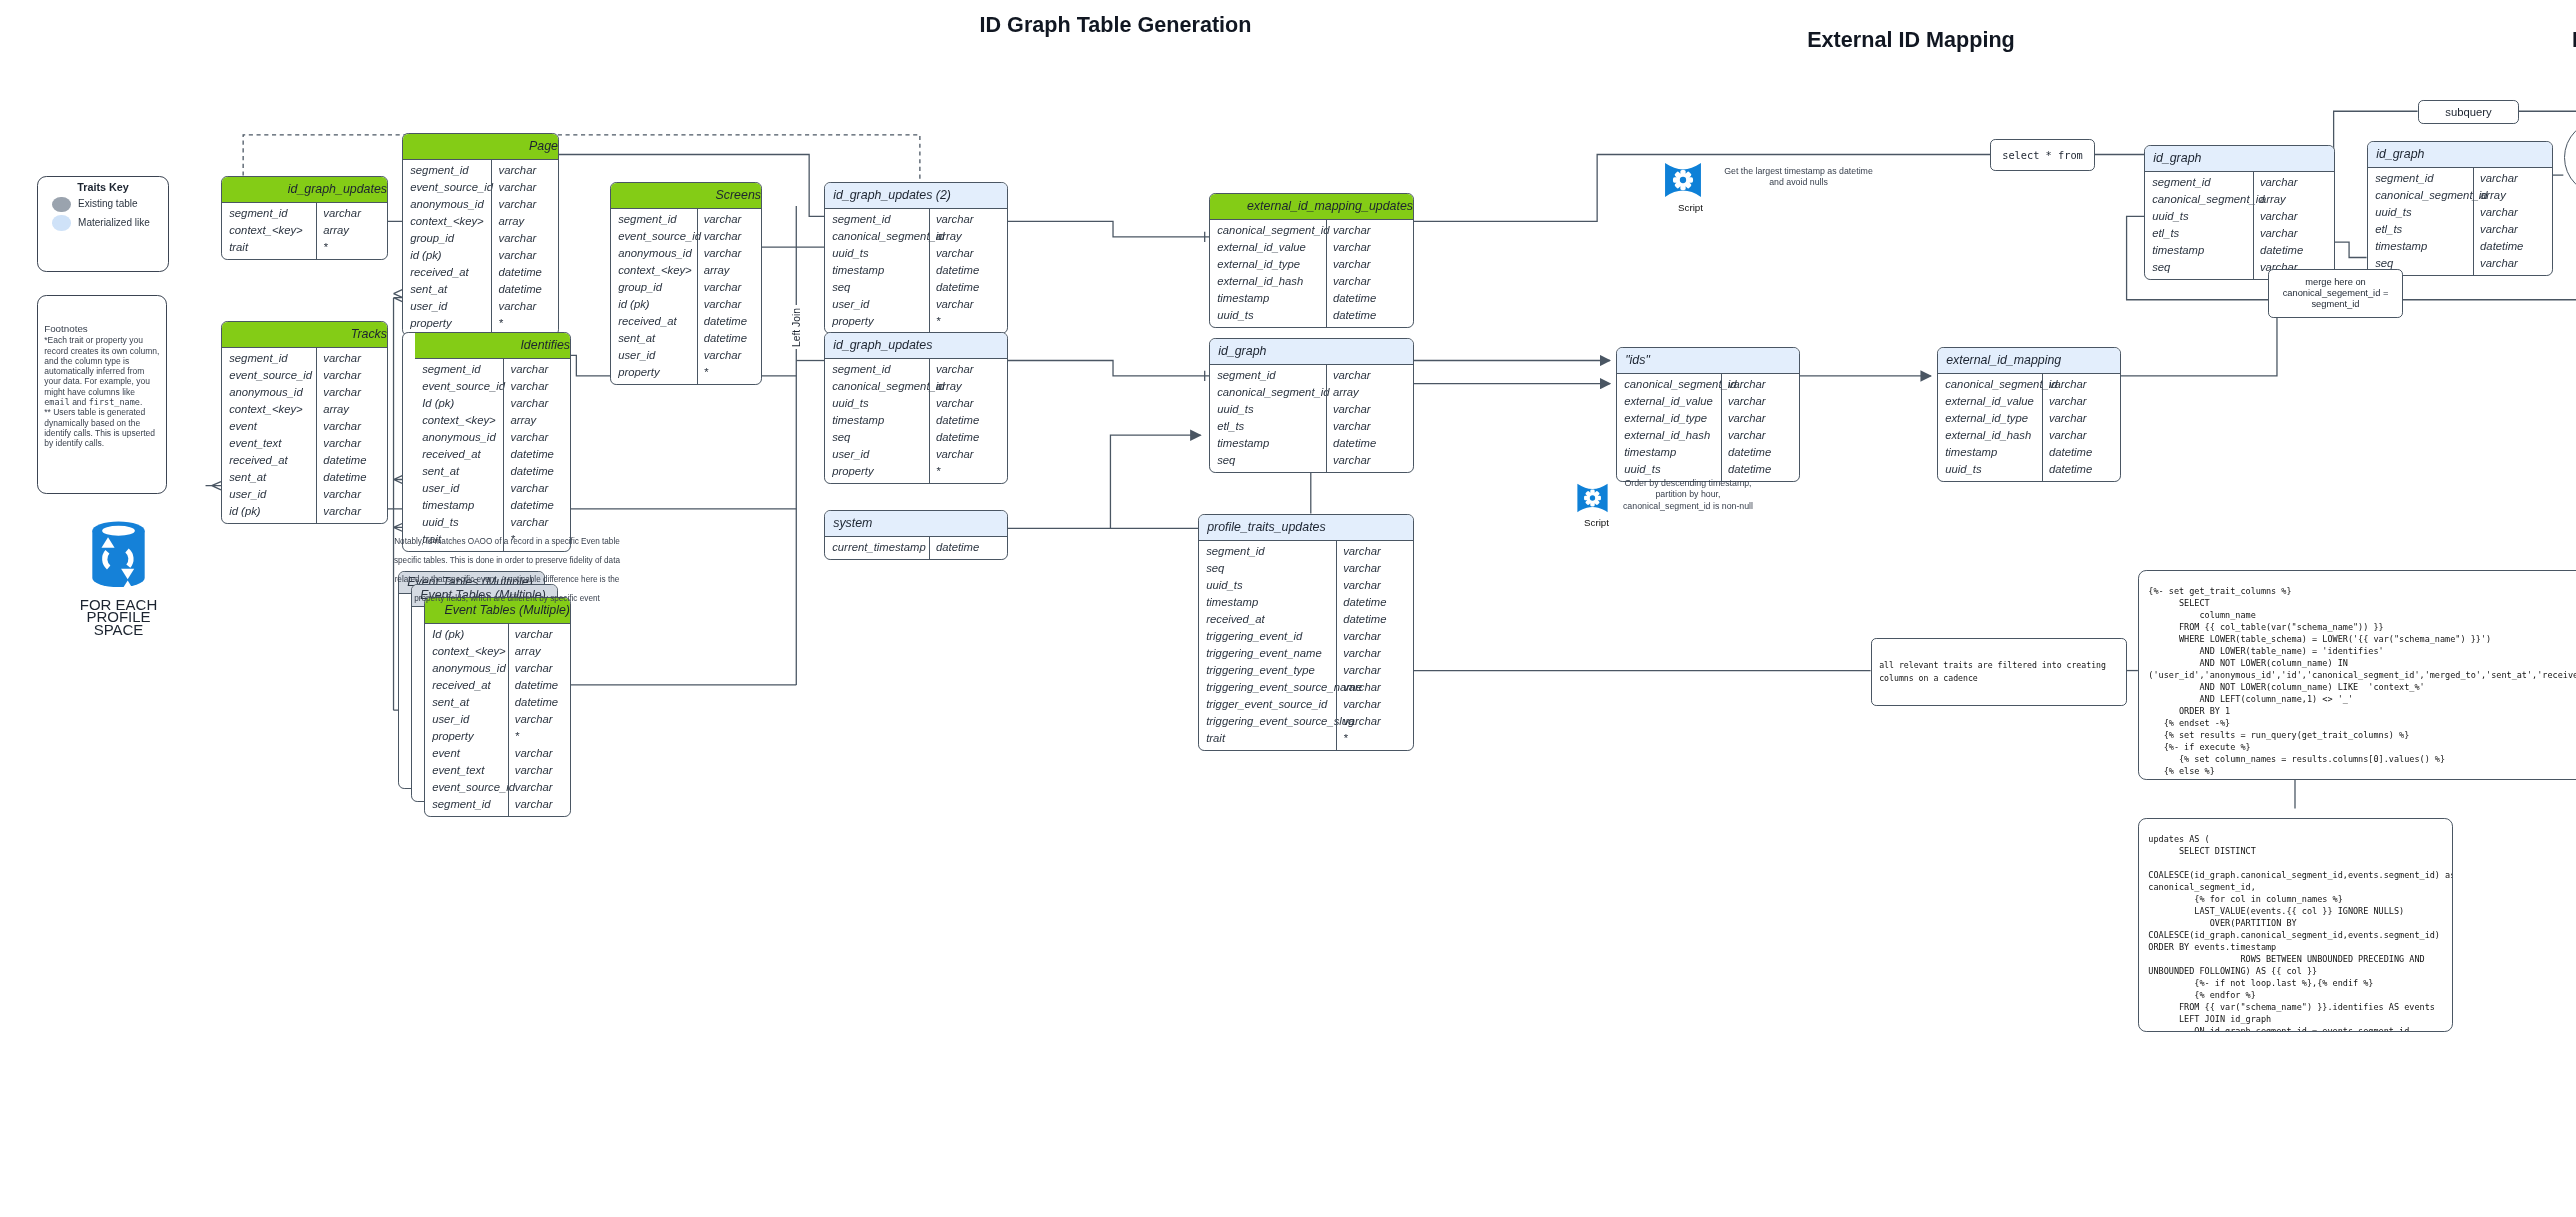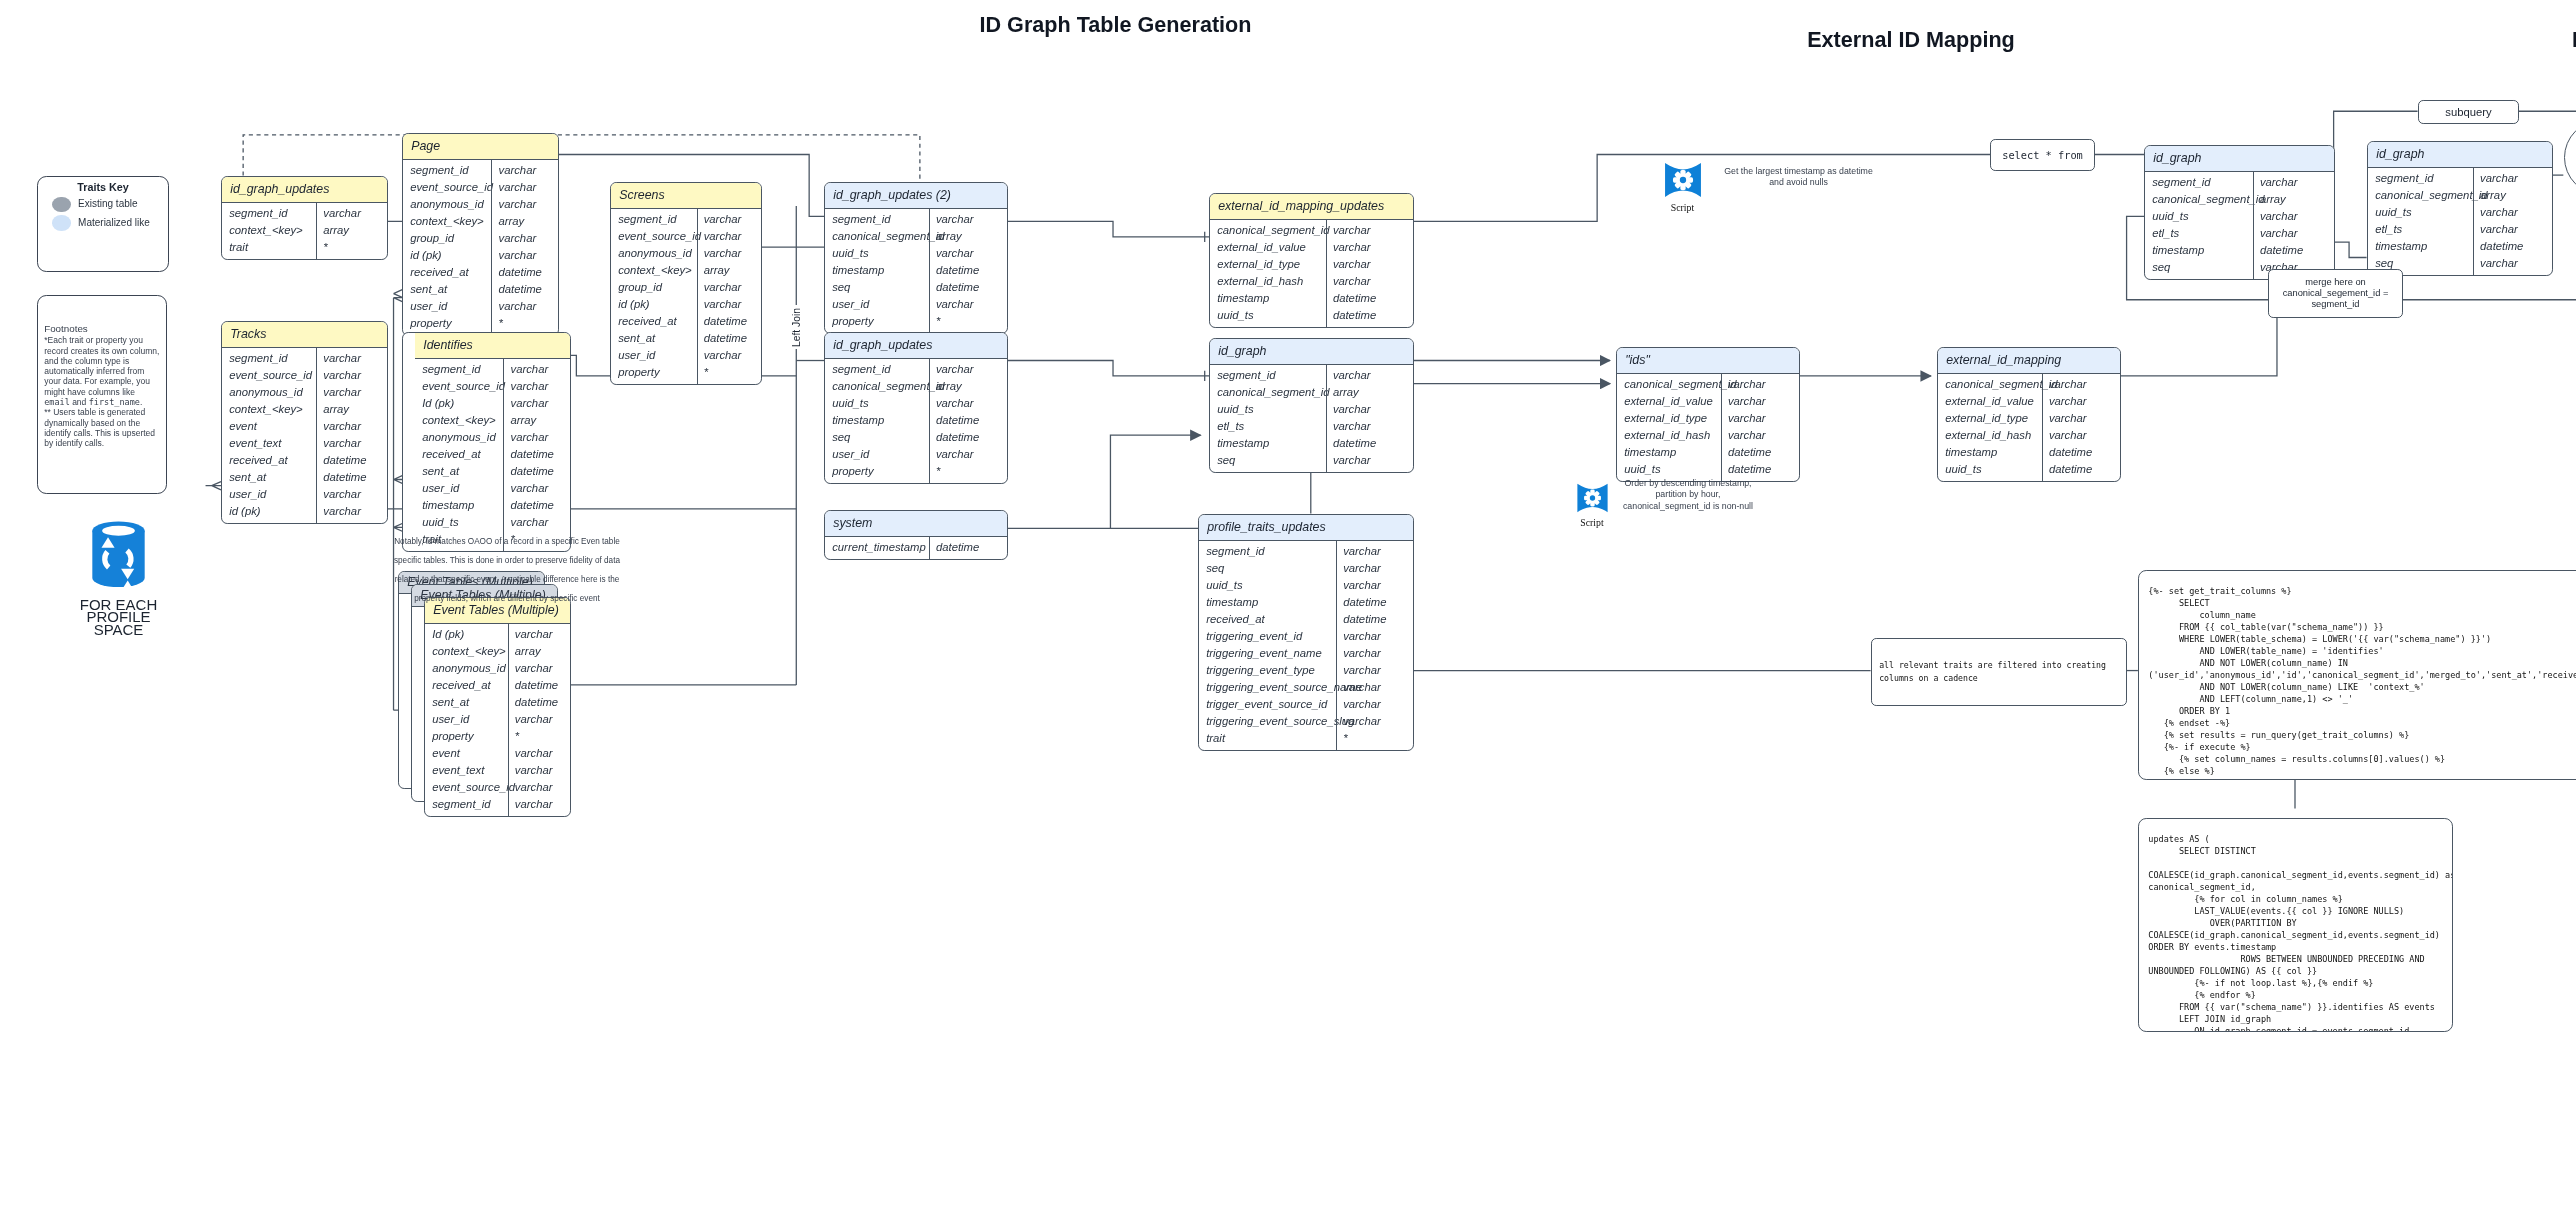--- a/index.html
+++ b/index.html
@@ -8,21 +8,21 @@
   svg.wires{position:absolute;left:0;top:0;z-index:1;}
   .sec-title{position:absolute;z-index:2;font-size:21.6px;font-weight:bold;color:#111722;text-align:center;}
   #title-left{left:907px;top:12px;width:417px;}
   #title-mid{left:1705px;top:27px;width:412px;}
   #title-right{left:2452px;top:27px;width:371px;}
 
   
   .tbl{position:absolute;z-index:3;background:#fff;border:1.3px solid #4a5663;border-radius:6.2px;overflow:hidden;}
   .tbl-head{min-height:20.6px;display:flex;flex-direction:column;justify-content:center;
             padding:2.1px 0 2.1px 8.2px;border-bottom:1.3px solid #4a5663;font-style:italic;font-size:12.4px;color:#1c2430;}
-  .existing>.tbl-head{background:#fef9c3;}
+  .existing>.tbl-head{background:#84cc16;align-items:flex-end;}
   .materialized>.tbl-head{background:#e3eefc;}
   .tbl-body{position:relative;padding:2.1px 0 3.1px 0;}
   .tbl-body::before{content:"";position:absolute;left:57%;top:0;bottom:0;width:1px;background:#4a5663;}
   .wide-name .tbl-body::before{left:64%;}
   .tbl-row{height:17px;line-height:17px;font-style:italic;font-size:11.3px;white-space:nowrap;display:flex;}
   .tbl-row .c1{width:57%;padding-left:7.2px;box-sizing:border-box;}
   .wide-name .tbl-row .c1{width:64%;}
   .tbl-row .c2{padding-left:7.2px;}
   #t-igu-left{left:221px;top:176px;width:165px;}
   #t-tracks{left:221px;top:321px;width:165px;}
@@ -56,21 +56,21 @@
   #footnotes{left:37px;top:295px;width:130px;height:199px;padding:28px 6.2px 0 6.2px;box-sizing:border-box;}
   #footnotes .fn-title{font-size:9.8px;margin-bottom:1px;}
   .fn-body{font-size:8.5px;line-height:10.3px;color:#39414e;}
   .mono{font-family:"DejaVu Sans Mono","Liberation Mono",monospace;}
 
   
   #loop-wrap{position:absolute;left:67px;top:519px;width:103px;z-index:3;text-align:center;}
   #loop-label{font-size:15px;color:#1c2430;margin-top:6px;line-height:12.4px;}
 
   
-  .script-wrap{position:absolute;z-index:3;text-align:center;font-family:Liberation Serif, serif;}
+  .script-wrap{position:absolute;z-index:3;text-align:right;}
   #script1{left:1662px;top:161px;width:41px;}
   #script2{left:1575px;top:482px;width:34px;}
   .script-label{font-size:9.8px;color:#111;margin-top:1px;}
 
   
   .note{position:absolute;z-index:3;font-size:8.8px;color:#39414e;text-align:center;line-height:11.3px;}
   #note-script1{left:1716px;top:166px;width:165px;}
   #note-script2{left:1616px;top:478px;width:144px;}
   #note-event{left:386px;top:532px;width:242px;font-size:8.2px;line-height:19px;}
   .labelbox{position:absolute;z-index:4;background:#fff;border:1.3px solid #4a5663;border-radius:5.2px;

